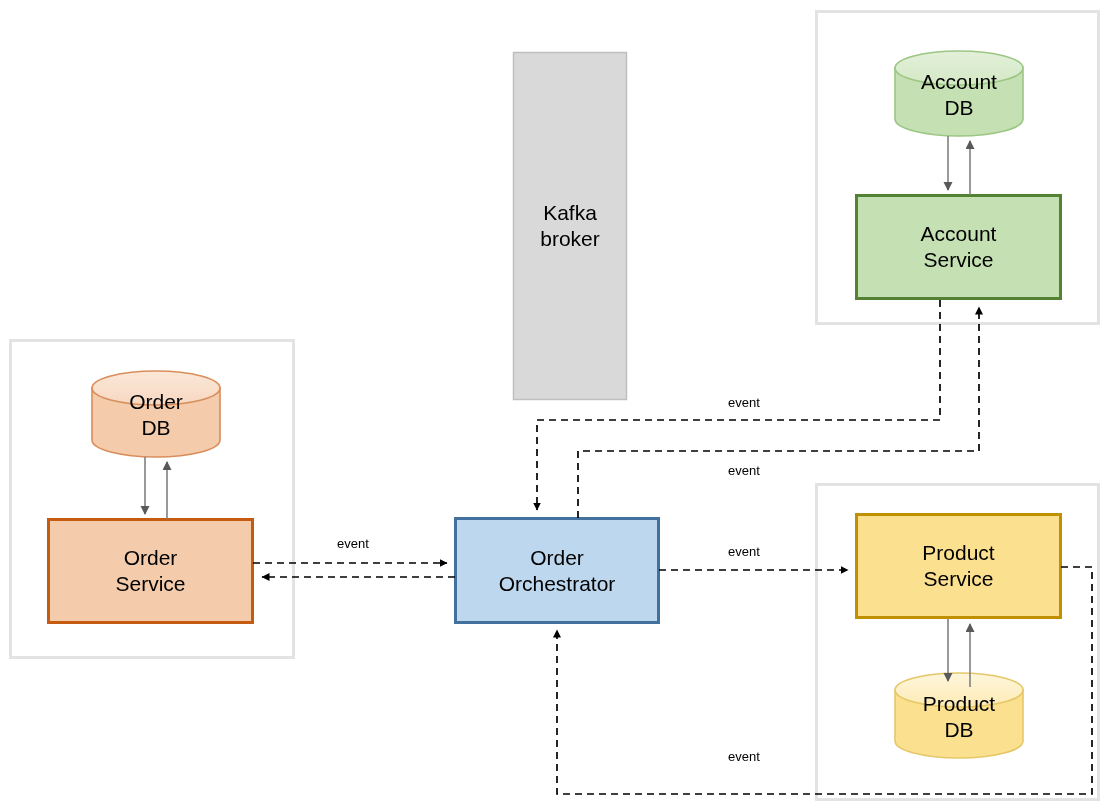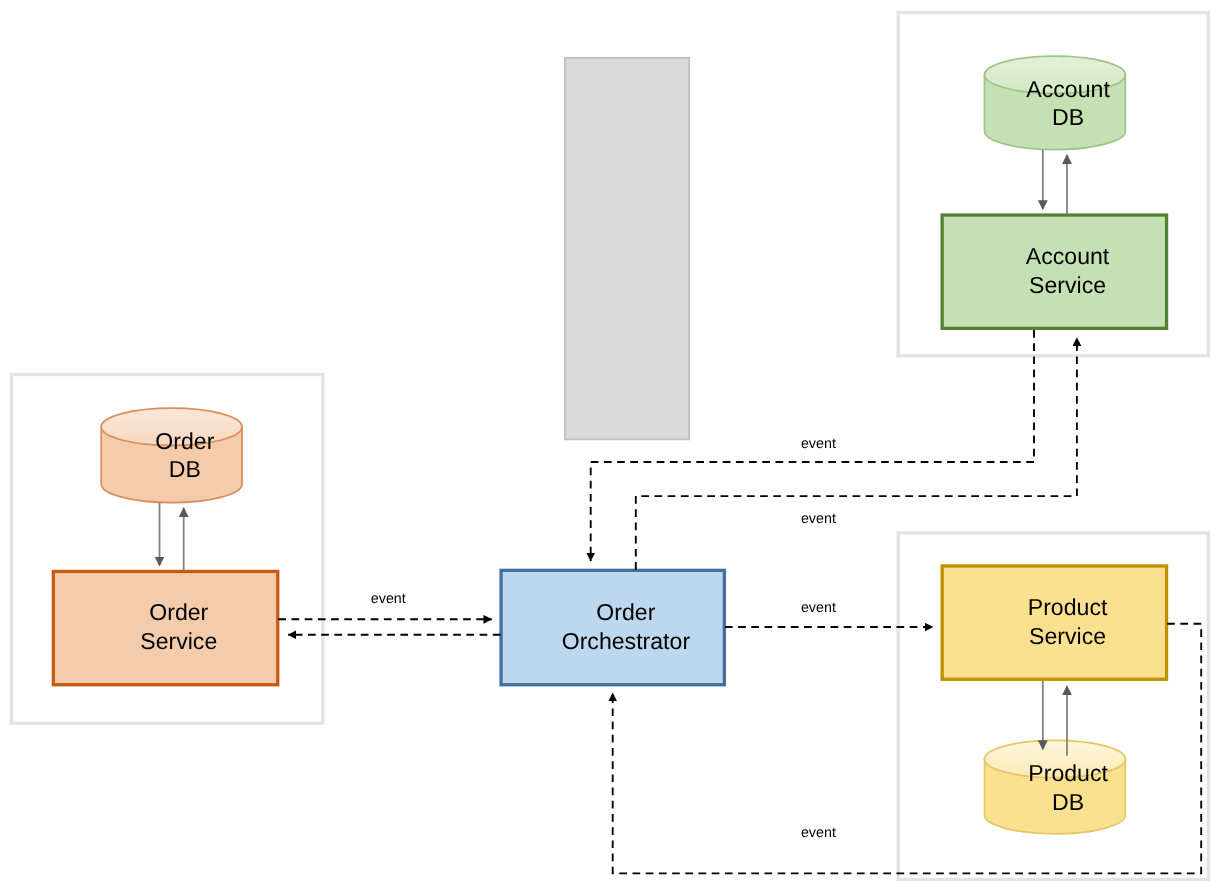--- a/index.html
+++ b/index.html
@@ -30,21 +30,20 @@
     align-items: center;
     justify-content: center;
     flex-direction: column;
     text-align: center;
     font-family: "Liberation Sans", sans-serif;
     font-size: 21px;
     line-height: 26px;
     color: #000000;
     pointer-events: none;
     white-space: pre;
-    padding-left: 12px;
   }
   .edge-label {
     position: absolute;
     font-family: "Liberation Sans", sans-serif;
     font-size: 13px;
     line-height: 22px;
     color: #000000;
     text-align: center;
     white-space: nowrap;
     transform: translateX(-50%);
@@ -127,20 +126,22 @@
 
     <path d="M1061,567 L1092,567 L1092,794 L557,794 L557,630" fill="none" stroke="#000000" stroke-width="1.7" stroke-dasharray="7,5" marker-end="url(#arrow-black)"></path>
   </svg>
 
   <div class="node-label" style="left:92px; top:380px; width:128px; height:70px;">Order
 DB</div>
 
   <div class="node-label" style="left:48px; top:519px; width:205px; height:104px;">Order
 Service</div>
 
+  <div class="node-label" style="left:513px; top:52px; width:114px; height:348px;">Kafka
+broker</div>
 
   <div class="node-label" style="left:455px; top:518px; width:204px; height:105px;">Order
 Orchestrator</div>
 
   <div class="node-label" style="left:895px; top:60px; width:128px; height:70px;">Account
 DB</div>
 
   <div class="node-label" style="left:856px; top:195px; width:205px; height:104px;">Account
 Service</div>
 

